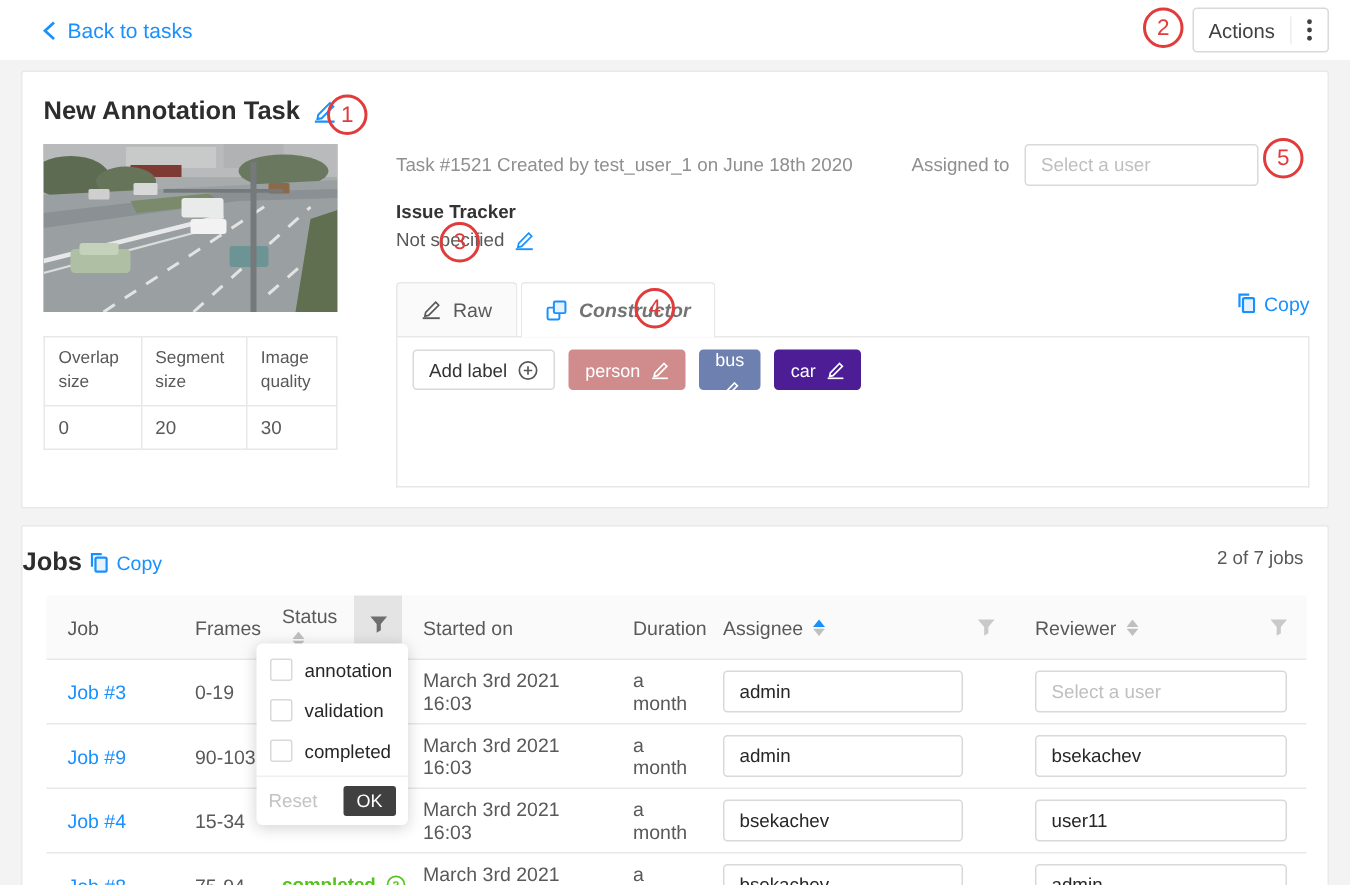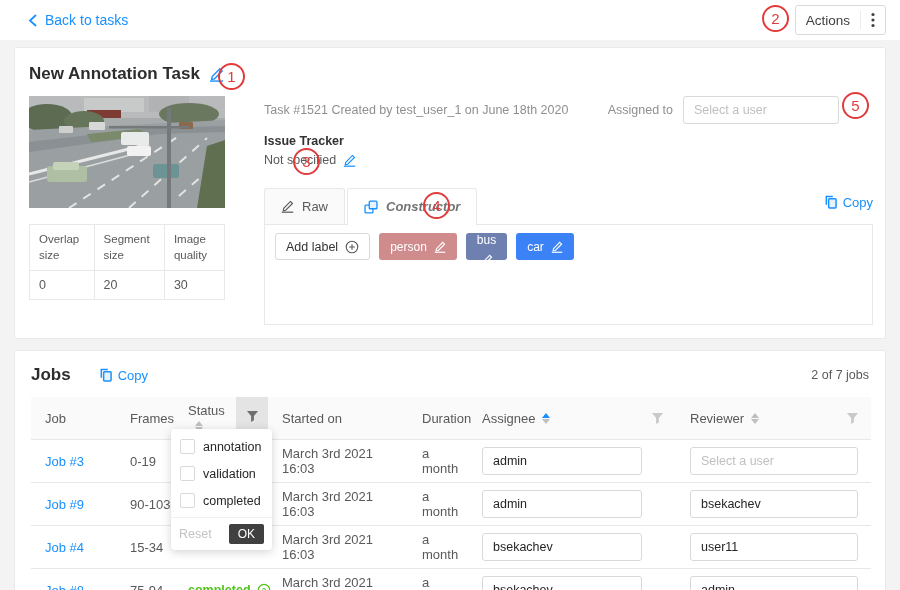--- a/index.html
+++ b/index.html
@@ -42,21 +42,21 @@
   .tab-raw { background:#fafafa; color:#595959; }
   .tab-active { background:#fff; color:#737373; font-weight:700; position:relative; z-index:1; margin-left:2px;font-style:italic; }
   .tab-active::after { content:""; position:absolute; left:0; right:0; bottom:-1px; height:1px; background:#fff; }
   .copy-link { margin-left:auto; display:flex; align-items:center; gap:6px; color:#1890ff; font-size:13px; cursor:pointer; padding-bottom:8px; }
 
   .tab-content { position:absolute; left:0; top:129px; width:100%; height:100px; border:1px solid #e8e8e8; border-top:none; padding:8px 10px; display:flex; align-items:flex-start; gap:9px; }
   .add-label-btn { display:flex; align-items:center; gap:7px; height:27px; padding:0 10px; background:#fff; border:1px solid #d9d9d9; border-radius:3px; font-size:12.5px; color:#333; cursor:pointer; }
   .label-chip { display:flex; align-items:center; gap:7px; height:27px; padding:0 11px; border-radius:3px; color:#fff; font-size:12px; cursor:pointer; }
 
   
-  .jobs-header { position:absolute; left:16px; top:14px; right:16px; display:flex; align-items:center; gap:26px; }
+  .jobs-header { position:absolute; left:0; top:14px; right:16px; display:flex; gap:2px; }
   .jobs-title { font-size:17px; font-weight:700; color:#2d2d2d; }
   .jobs-count { margin-left:auto; font-size:12.5px; color:#595959; }
 
   .jobs-table { position:absolute; left:16px; top:46px; width:840px; border-collapse:collapse; table-layout:fixed; }
   .jobs-table th { background:#fafafa; font-weight:400; font-size:13px; color:#595959; text-align:left; padding:6px 0 6px 14px; height:28px; }
   .jobs-table td { font-size:13px; color:#595959; padding:6px 0 6px 14px; height:41px; border-top:1px solid #e8e8e8; }
   .jobs-table th.funnel-cell { padding:0; text-align:center; }
   .jobs-table th.funnel-active { background:#e4e4e4; }
   .job-link { color:#1890ff; cursor:pointer; }
   .sorter { display:inline-flex; flex-direction:column; gap:1px; margin-left:7px; vertical-align:middle; }
@@ -234,21 +234,21 @@
         </div>
         <div class="label-chip" style="background-color: rgb(109, 128, 175); flex-direction: column;">
           <span>bus</span>
           <span class="icon">
             <svg width="12" height="12" viewBox="0 0 16 16">
                 <path d="M11.6 1.8l2.5 2.5-8.3 8.3-3 .6.6-3 8.2-8.4z" fill="none" stroke="#fff" stroke-width="1.5"></path>
                 <path d="M1 15h14" stroke="#fff" stroke-width="1.6"></path>
               </svg>
           </span>
         </div>
-        <div class="label-chip" style="background-color: #3b82f6;">
+        <div class="label-chip" style="background-color: #4c1d95;">
           <span>car</span>
           <span class="icon">
             <svg width="12" height="12" viewBox="0 0 16 16">
                 <path d="M11.6 1.8l2.5 2.5-8.3 8.3-3 .6.6-3 8.2-8.4z" fill="none" stroke="#fff" stroke-width="1.5"></path>
                 <path d="M1 15h14" stroke="#fff" stroke-width="1.6"></path>
               </svg>
           </span>
         </div>
       </div>
     </div>

